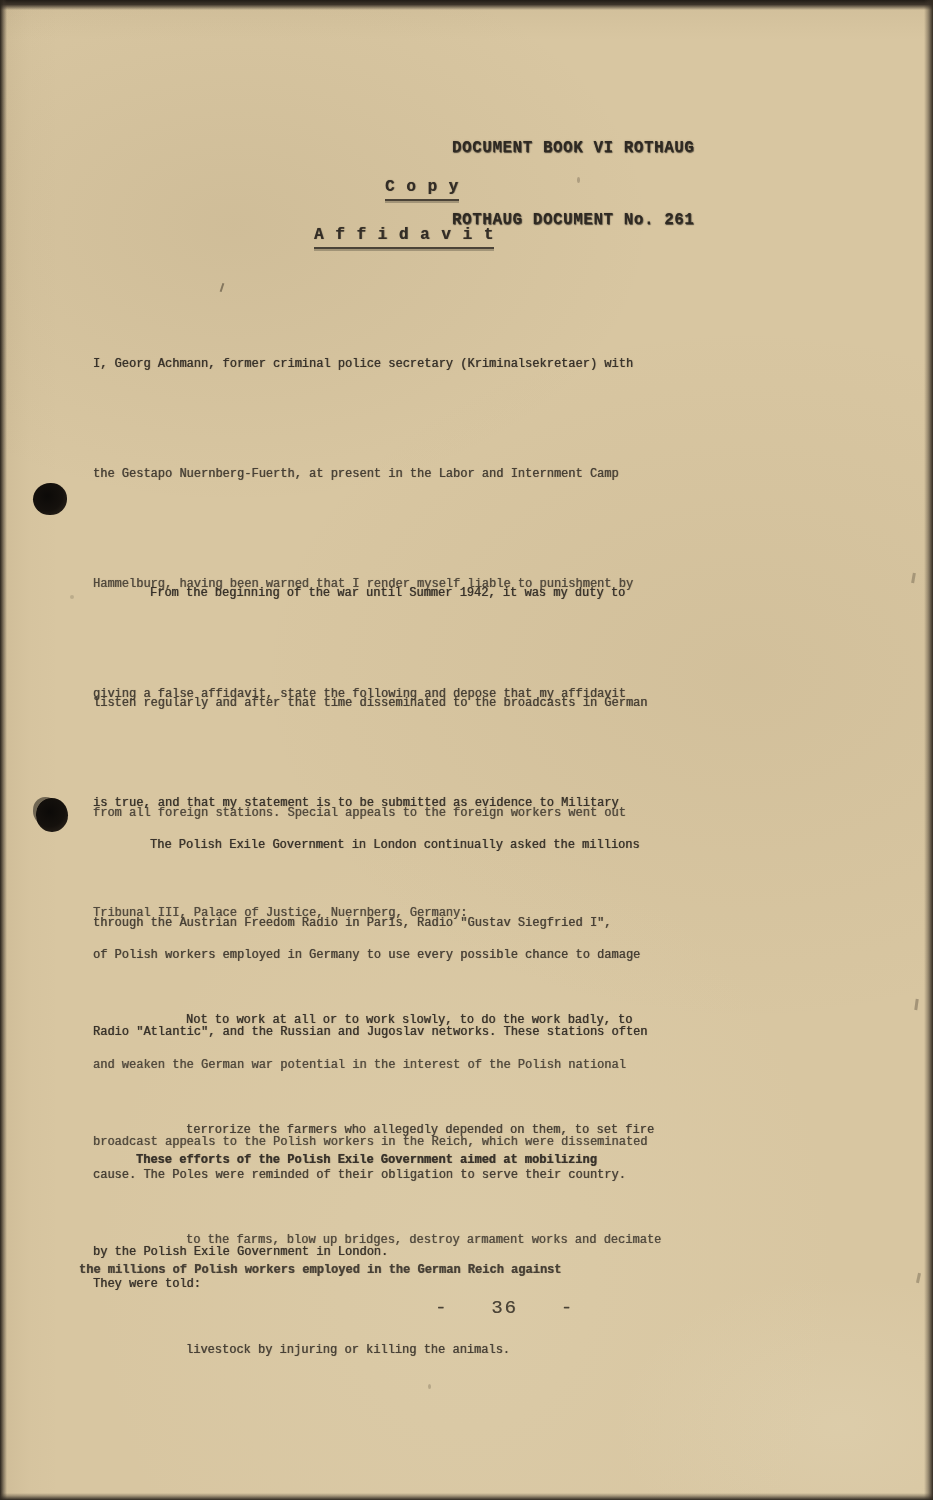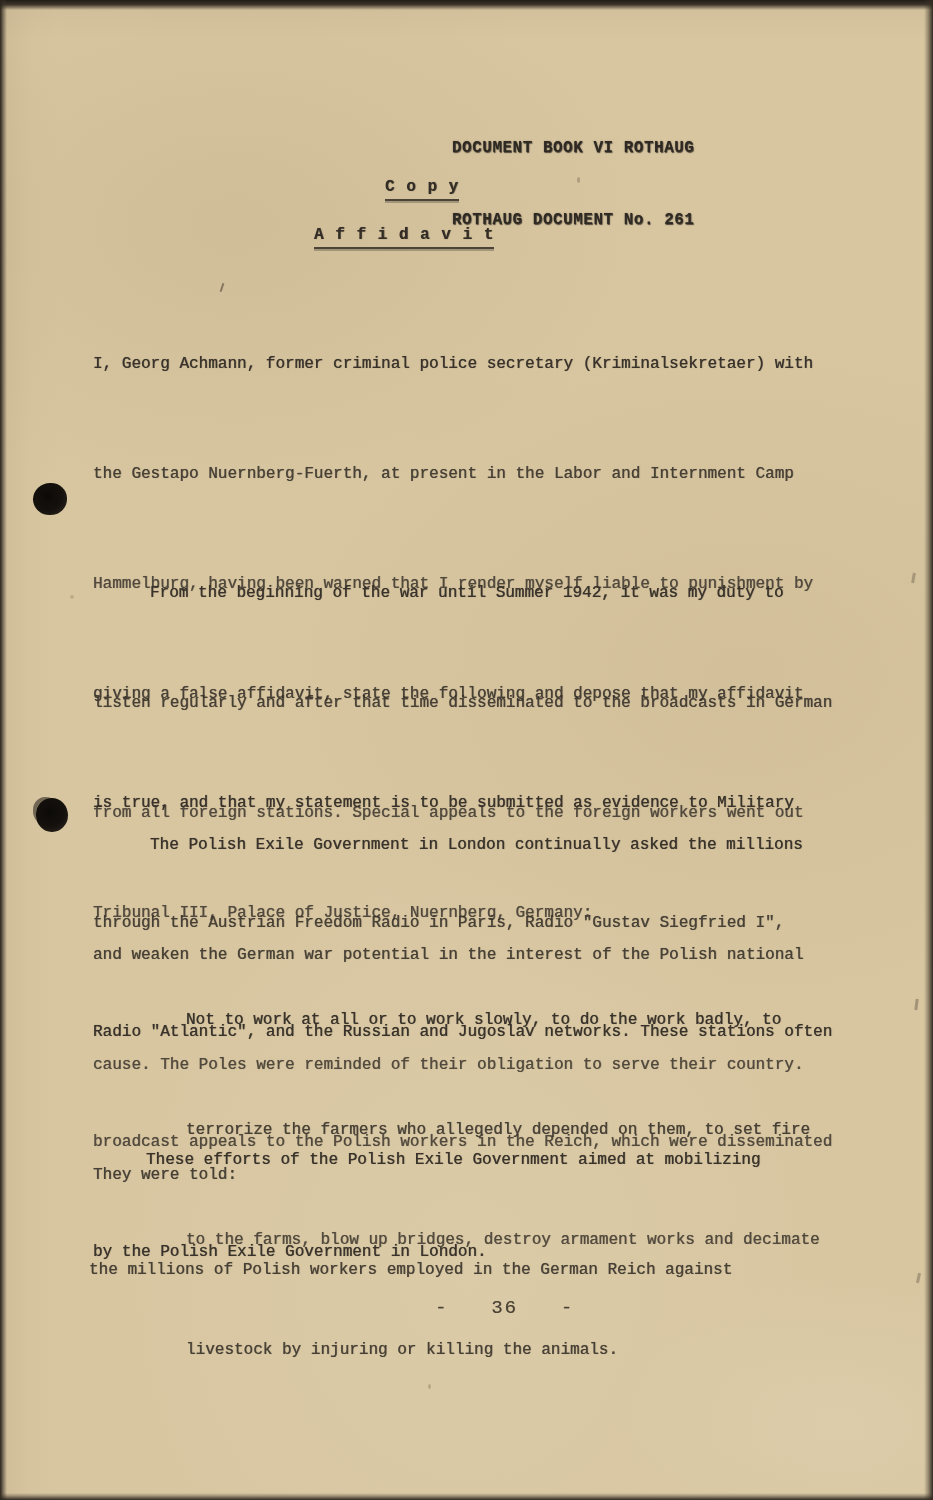--- a/index.html
+++ b/index.html
@@ -26,21 +26,21 @@
     background:linear-gradient(270deg,#332c23 0%,rgba(61,52,42,0.40) 55%,rgba(61,52,42,0) 100%);}
   .edge-bottom{left:0;bottom:0;width:933px;height:7px;
     background:linear-gradient(0deg,#2e2820 0%,rgba(61,52,42,0.35) 60%,rgba(61,52,42,0) 100%);}
 
   
   .hole{position:absolute;background:radial-gradient(circle at 42% 40%, #0c0a08 0%, #15110d 55%, #2b241c 88%, rgba(43,36,28,0.25) 100%);}
   .hole-1{left:33px;top:483px;width:34px;height:32px;border-radius:52% 48% 50% 50%;}
   .hole-2{left:36px;top:798px;width:32px;height:34px;border-radius:48% 52% 50% 50%;box-shadow:-6px -4px 0 -3px rgba(30,26,20,0.55);}
 
   
-  .tw{position:absolute;white-space:pre;font-size:16px;line-height:36.6px;
+  .tw{position:absolute;white-space:pre;font-size:12px;line-height:36.6px;
       text-shadow:0.5px 0.4px 0.7px rgba(56,50,42,0.65), -0.2px 0 0.4px rgba(56,50,42,0.35);}
   .para div{height:36.6px;}
   .para div:nth-child(2n){opacity:0.90;}
   .para div:nth-child(3n){opacity:0.84;}
   .first-indent{padding-left:57px;}
 
   .stamp{position:absolute;left:452px;top:88px;font-size:16px;line-height:24px;
       font-weight:bold;letter-spacing:0.5px;color:#2e2922;white-space:pre;
       text-shadow:0.6px 0.5px 1px rgba(46,41,34,0.8), 0 0 2px rgba(46,41,34,0.25);}
 
@@ -55,21 +55,21 @@
 
   .page-number{position:absolute;left:428px;top:1297px;font-size:19px;
       letter-spacing:2px;word-spacing:8px;color:#4a4336;font-weight:normal;
       text-shadow:0.4px 0.4px 0.6px rgba(74,67,54,0.6);white-space:pre;margin-left:7px;}
 
   
   .p1{left:93px;top:273px;}
   .p2{left:93px;top:502px;}
   .p3{left:93px;top:754px;}
   .quote{left:186px;top:929px;}
-  .p4{left:89px;top:1069px;}
+  .p4{left:79px;top:1069px;font-weight:bold;}
 
   
   .speck{position:absolute;background:rgba(70,60,46,0.55);pointer-events:none;}
   .speck-a{left:221px;top:283px;width:2px;height:9px;transform:rotate(18deg);}
   .speck-b{left:577px;top:177px;width:3px;height:6px;border-radius:50%;opacity:0.5;}
   .speck-c{left:912px;top:573px;width:3px;height:10px;transform:rotate(10deg);opacity:0.6;}
   .speck-d{left:915px;top:999px;width:3px;height:11px;transform:rotate(8deg);opacity:0.65;}
   .speck-e{left:917px;top:1273px;width:3px;height:10px;transform:rotate(12deg);opacity:0.6;}
   .speck-f{left:428px;top:1384px;width:3px;height:5px;border-radius:50%;opacity:0.45;}
   .speck-g{left:70px;top:595px;width:4px;height:4px;border-radius:50%;opacity:0.35;}
@@ -115,20 +115,21 @@
   <div>listen regularly and after that time disseminated to the broadcasts in German</div>
   <div>from all foreign stations. Special appeals to the foreign workers went out</div>
   <div>through the Austrian Freedom Radio in Paris, Radio "Gustav Siegfried I",</div>
   <div>Radio "Atlantic", and the Russian and Jugoslav networks. These stations often</div>
   <div>broadcast appeals to the Polish workers in the Reich, which were disseminated</div>
   <div>by the Polish Exile Government in London.</div>
 </div>
 
 <div class="tw para p3">
   <div class="first-indent">The Polish Exile Government in London continually asked the millions</div>
+  <div>of Polish workers employed in Germany to use every possible chance to damage</div>
   <div>and weaken the German war potential in the interest of the Polish national</div>
   <div>cause. The Poles were reminded of their obligation to serve their country.</div>
   <div>They were told:</div>
 </div>
 
 <div class="tw para quote">
   <div>Not to work at all or to work slowly, to do the work badly, to</div>
   <div>terrorize the farmers who allegedly depended on them, to set fire</div>
   <div>to the farms, blow up bridges, destroy armament works and decimate</div>
   <div>livestock by injuring or killing the animals.</div>

